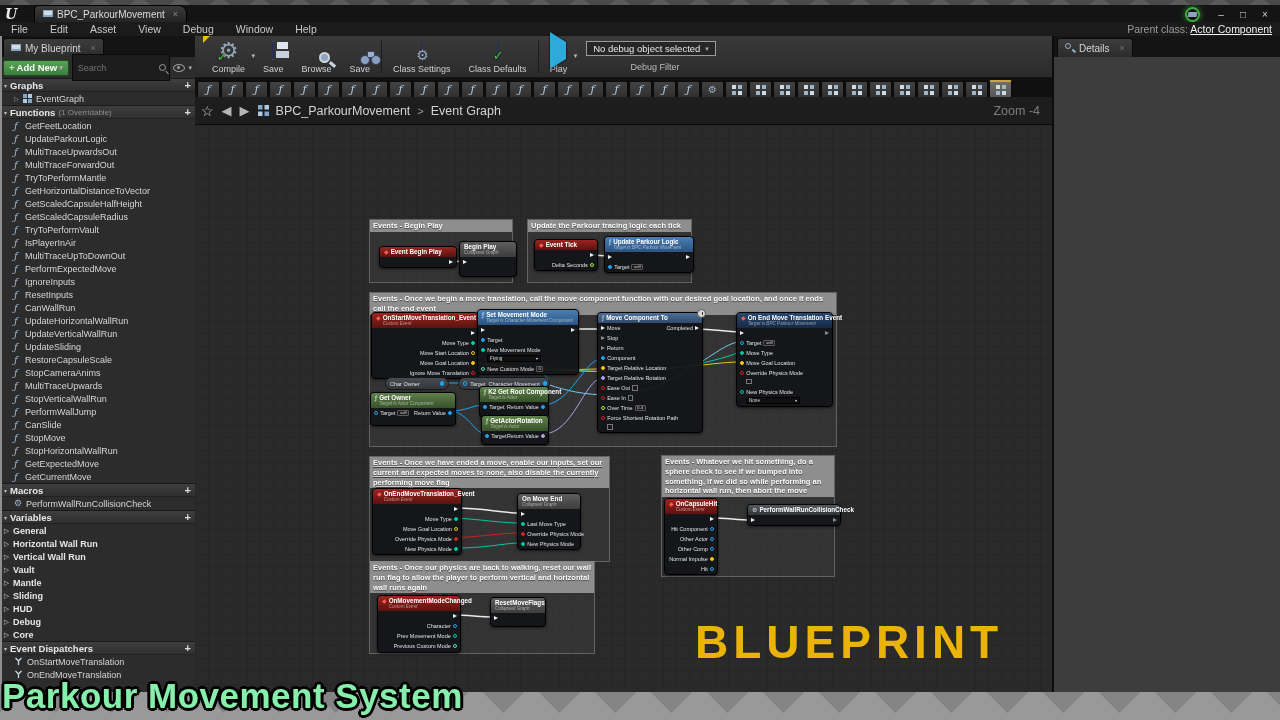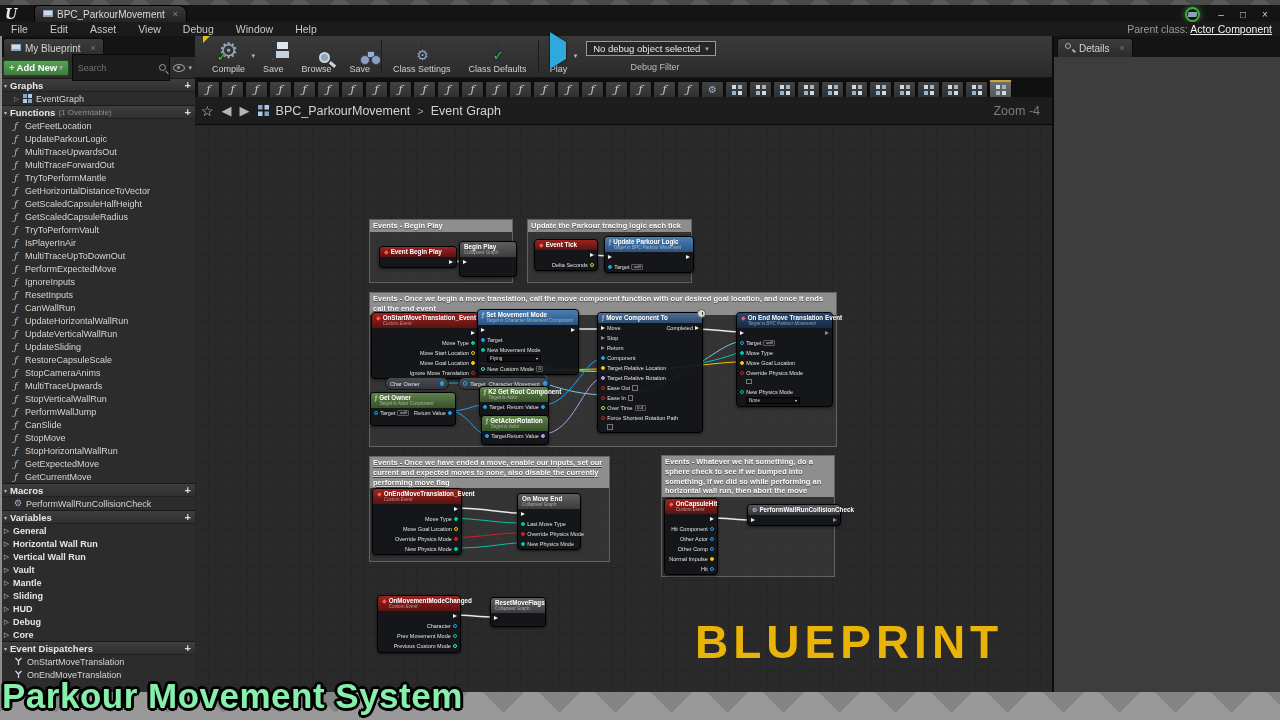--- a/index.html
+++ b/index.html
@@ -733,20 +733,23 @@
         </div>
         <div class="gcomment" style="left: 174px; top: 167px; width: 468px; height: 155px;">
           <div class="chead">Events - Once we begin a move translation, call the move component function with our desired goal location, and once it ends call the end event</div>
         </div>
         <div class="gcomment" style="left: 174px; top: 331px; width: 241px; height: 106px; text-decoration: underline;">
           <div class="chead">Events - Once we have ended a move, enable our inputs, set our current and expected moves to none, also disable the currently performing move flag</div>
         </div>
         <div class="gcomment" style="left: 466px; top: 330px; width: 174px; height: 122px;">
           <div class="chead">Events - Whatever we hit something, do a sphere check to see if we bumped into something, if we did so while performing an horizontal wall run, then abort the move</div>
         </div>
+        <div class="gcomment" style="left: 174px; top: 436px; width: 226px; height: 93px;">
+          <div class="chead">Events - Once our physics are back to walking, reset our wall run flag to allow the player to perform vertical and horizontal wall runs again</div>
+        </div>
         <div class="gnode" style="left: 184px; top: 121px; width: 78px;">
           <div class="nhead h-event">
             <span class="hico" style="font-family: &quot;DejaVu Sans&quot;, sans-serif; color: rgb(255, 90, 74);">◆</span>
             <div>
               <div class="tt">Event Begin Play</div>
             </div>
           </div>
           <div class="prow">
             <span class="pside out">
               <span class="pin-exec"></span>

